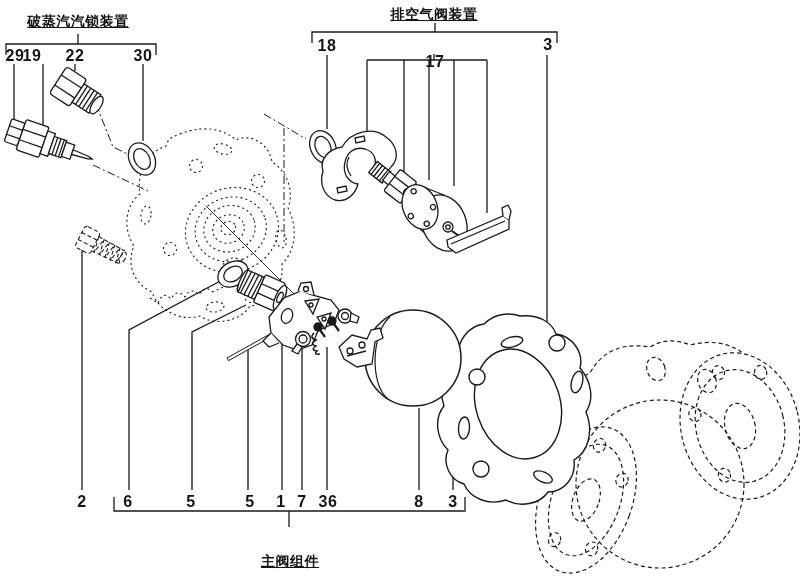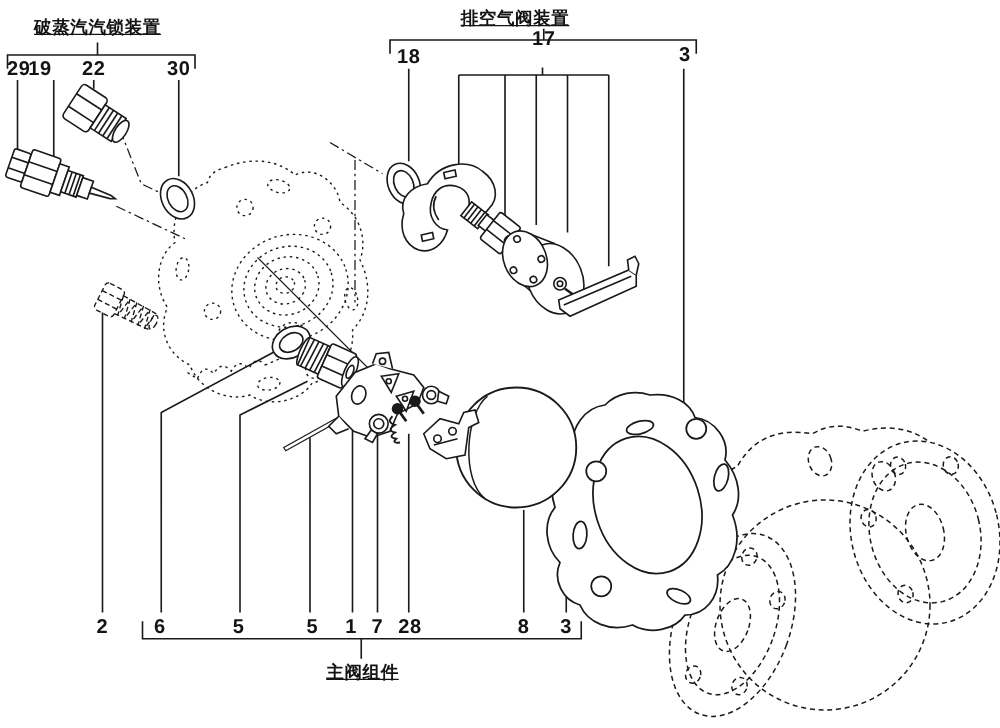--- a/index.html
+++ b/index.html
@@ -261,36 +261,36 @@
     <path d="M452,231 L459,236" stroke-width="2"></path>
     <g>
       <path d="M447,240 L503,216 L509,220 L509,229 L456,253 L448,247 Z"></path>
       <line x1="451" y1="244" x2="505" y2="221"></line>
       <path d="M503,216 L502,208 L508,205 L511,211 L509,220"></path>
     </g>
   </g>
 </svg>
 
 <div class="lbl cjk" style="left:78px;top:21px">破蒸汽汽锁装置</div>
-<div class="lbl cjk" style="left:412px;top:14px">排空气阀装置</div>
+<div class="lbl cjk" style="left:434px;top:14px">排空气阀装置</div>
 
 <div class="lbl num" style="left:15px;top:56px">29</div>
 <div class="lbl num" style="left:32px;top:56px">19</div>
 <div class="lbl num" style="left:75px;top:56px">22</div>
 <div class="lbl num" style="left:143px;top:56px">30</div>
 
 <div class="lbl num" style="left:327px;top:46px">18</div>
-<div class="lbl num" style="left:435px;top:32px">17</div>
+<div class="lbl num" style="left:435px;top:62px">17</div>
 <div class="lbl num" style="left:548px;top:45px">3</div>
 
 <div class="lbl num" style="left:82px;top:502px">2</div>
 <div class="lbl num" style="left:128px;top:502px">6</div>
 <div class="lbl num" style="left:191px;top:502px">5</div>
 <div class="lbl num" style="left:250px;top:502px">5</div>
 <div class="lbl num" style="left:281px;top:502px">1</div>
 <div class="lbl num" style="left:302px;top:502px">7</div>
-<div class="lbl num" style="left:328px;top:502px">28</div>
+<div class="lbl num" style="left:328px;top:502px">36</div>
 <div class="lbl num" style="left:419px;top:502px">8</div>
 <div class="lbl num" style="left:453px;top:502px">3</div>
 
-<div class="lbl cjk" style="left:290px;top:537px">主阀组件</div>
+<div class="lbl cjk" style="left:290px;top:561px">主阀组件</div>
 
 </div>
 
 </body></html>

